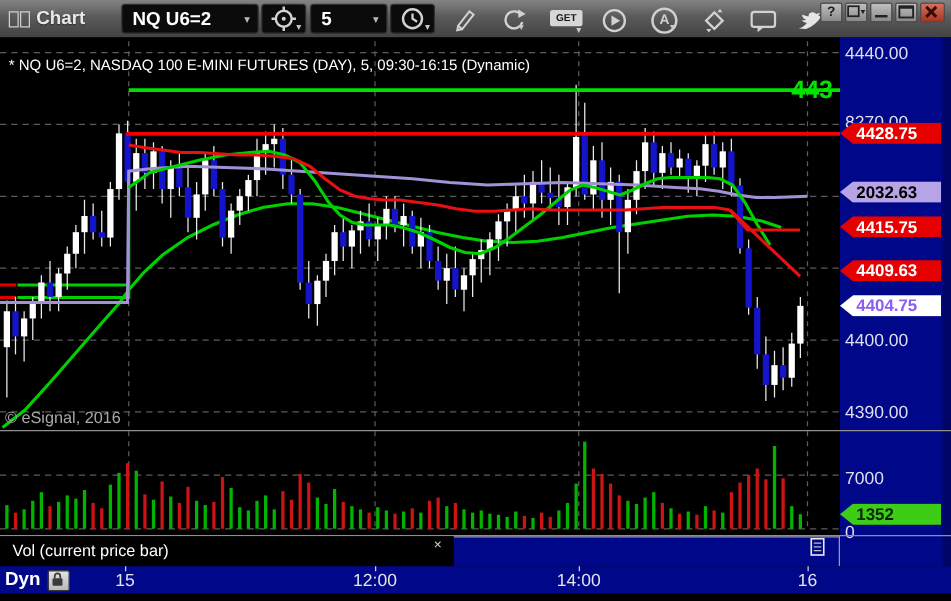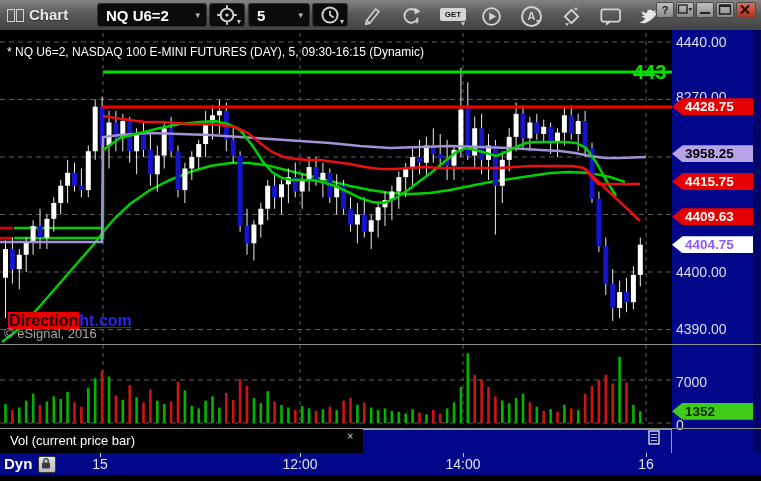--- a/index.html
+++ b/index.html
@@ -490,32 +490,31 @@
         <rect x="597.6" y="380" width="2.6" height="43" fill="#cc1414"></rect>
         <rect x="604.5000000000001" y="374.84000000000003" width="2.6" height="48.15999999999997" fill="#cc1414"></rect>
         <rect x="611.4000000000001" y="383.44" width="2.6" height="39.56" fill="#cc1414"></rect>
         <rect x="618.3000000000001" y="356.78" width="2.6" height="66.22000000000003" fill="#00b400"></rect>
         <rect x="625.2" y="382.58" width="2.6" height="40.420000000000016" fill="#cc1414"></rect>
         <rect x="632.1" y="404.94" width="2.6" height="18.060000000000002" fill="#00b400"></rect>
         <rect x="639.0000000000001" y="411.3728" width="2.6" height="11.627200000000016" fill="#00b400"></rect>
       </svg>
     <div class="chart-title">* NQ U6=2, NASDAQ 100 E-MINI FUTURES (DAY), 5, 09:30-16:15 (Dynamic)</div>
     <div class="green-big">443</div>
-    <div class="wm"><span class="wm-red">Direction</span><span class="wm-blue">ht.com</span></div>
     <div class="copyright">© eSignal, 2016</div>
   </div>
 
   <div id="axis">
     <div class="rstrip"></div>
   <div class="axlabel" style="top: 3.5px;">4440.00</div>
       <div class="axlabel" style="top: 58.7px;">8270.00</div>
       <div class="axlabel" style="top: 233.5px;">4400.00</div>
       <div class="axlabel" style="top: 291px;">4390.00</div>
       <div class="axtag tag-red" style="top: 68.1875px;">4428.75</div>
-      <div class="axtag tag-purple" style="top: 115.165px;">3958.25</div>
+      <div class="axtag tag-purple" style="top: 115.165px;">2032.63</div>
       <div class="axtag tag-red" style="top: 142.938px;">4415.75</div>
       <div class="axtag tag-red" style="top: 178.127px;">4409.63</div>
       <div class="axtag tag-white" style="top: 206.188px;">4404.75</div>
       <div class="axlabel" style="top: 343.5px;">7000</div>
       <div class="axtag tag-green" style="top: 372.873px;">1352</div>
       <div class="axlabel" style="top: 386.5px;">0</div>
     </div>
 
   <div class="sep" style="top:344px"></div>
   <div class="sep" style="top:428px"></div>

